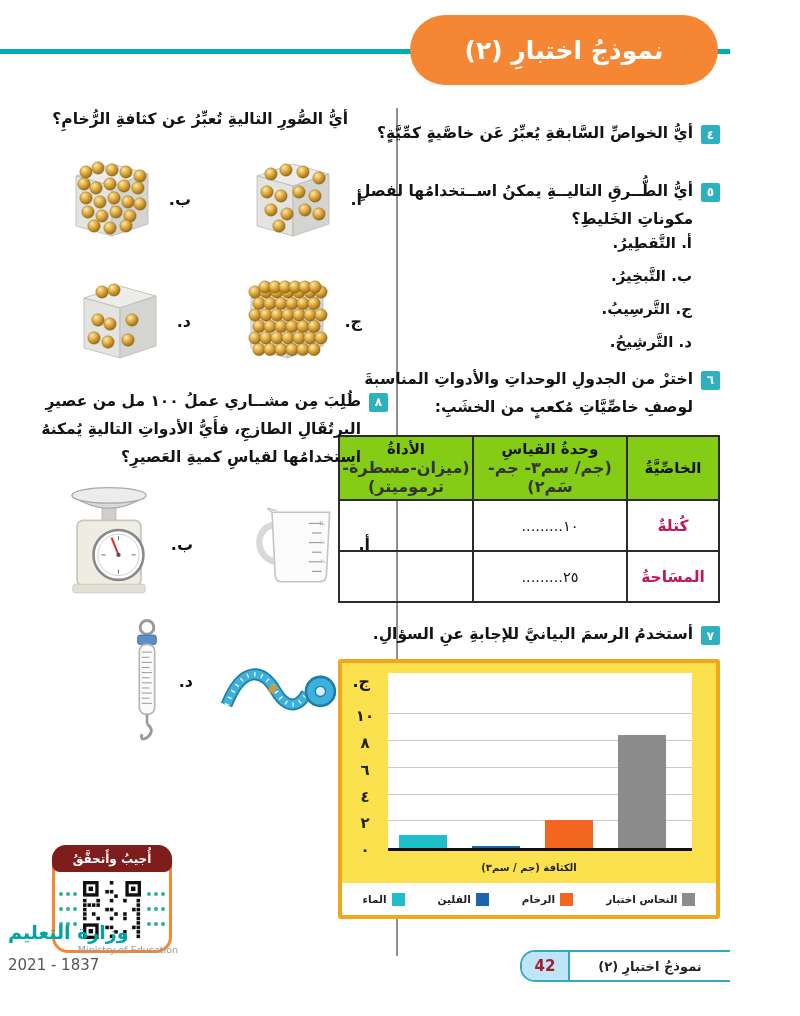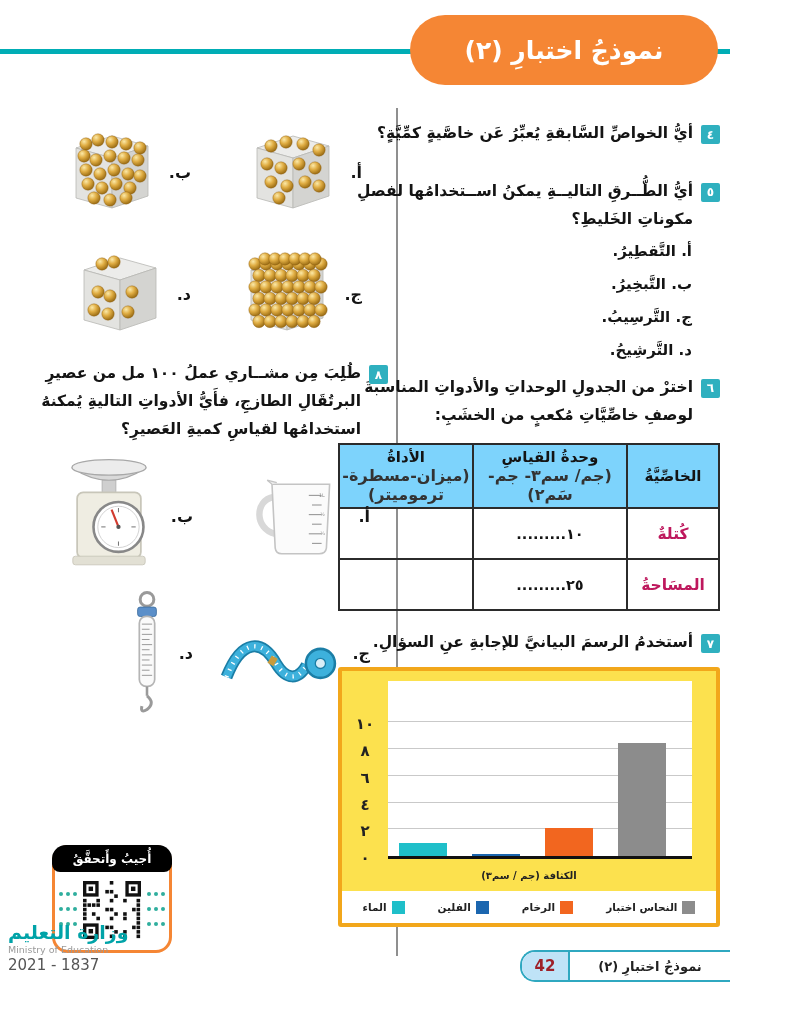--- a/index.html
+++ b/index.html
@@ -11,30 +11,30 @@
           border-radius:35px;display:flex;align-items:center;justify-content:center;}
   .banner-text{color:#fff;font-size:25px;font-weight:bold;}
   
   .divider-v{position:absolute;left:396px;top:108px;width:1.5px;height:848px;background:#8f8f8f;}
   .col-right{position:absolute;right:10px;top:112px;width:382px;}
   .col-left{position:absolute;left:6px;top:106px;width:382px;}
   .q{display:flex;gap:8px;align-items:flex-start;}
   .badge{flex:0 0 auto;width:19px;height:19px;background:#2fb0bf;color:#fff;font-size:12px;
          font-weight:bold;display:flex;align-items:center;justify-content:center;border-radius:2px;margin-top:5px;}
   .qtext{flex:1;font-size:15.5px;font-weight:bold;color:#141414;line-height:1.8;}
-  .options{padding-right:28px;margin-top:8px;}
+  .options{padding-right:28px;}
   .opt{font-size:15px;font-weight:bold;color:#141414;margin-bottom:15px;}
   
   table.props{width:100%;border-collapse:collapse;margin-top:14px;}
   table.props th,table.props td{border:2px solid #2b2b2b;}
-  table.props th{background:#7dd3fc;height:58px;vertical-align:middle;text-align:center;padding:2px;}
+  table.props th{background:#84cc16;height:58px;vertical-align:middle;text-align:center;padding:2px;}
   .th-main{font-size:15px;font-weight:bold;color:#141414;}
   .th-sub{font-size:16px;font-weight:bold;color:#333;margin-top:0;}
   td.cell-prop{width:88px;font-size:15.5px;font-weight:bold;color:#be185d;text-align:center;height:47px;}
-  td.cell-unit{width:150px;font-size:14.5px;font-weight:bold;color:#141414;text-align:center;}
+  td.cell-unit{width:150px;font-size:14.5px;font-weight:normal;color:#141414;text-align:center;}
   td.cell-tool{}
   
   .chart-frame{margin-top:10px;height:252px;border:4px solid #f2a71b;background:#fce14e;
                border-radius:3px;position:relative;}
   .chart-plot{position:absolute;top:10px;left:46px;right:24px;bottom:64px;background:#fff;
               border-bottom:3px solid #111;}
   .gridline{position:absolute;left:0;right:0;height:1px;background:#c9c9c9;}
   .bar{position:absolute;bottom:0;}
   .ytick{position:absolute;left:6px;width:34px;text-align:center;font-size:15px;font-weight:bold;color:#222;}
   .xlabel-strip{position:absolute;left:0;right:0;bottom:32px;height:32px;display:flex;align-items:center;
@@ -47,31 +47,31 @@
   
   .q-top{font-size:15.5px;font-weight:bold;color:#141414;text-align:right;padding-right:40px;line-height:1.8;}
   .img-grid{display:grid;grid-template-columns:1fr 1fr;row-gap:22px;margin-top:16px;padding:0 26px 0 14px;}
   .img-opt{display:flex;align-items:center;gap:6px;justify-content:flex-start;}
   .opt-letter{font-size:16px;font-weight:bold;color:#141414;flex:0 0 auto;}
   .q8-wrap{margin-top:16px;}
   .tool-grid{display:grid;grid-template-columns:1fr 1fr;row-gap:10px;margin-top:10px;padding:0 18px 0 10px;align-items:center;}
   
   .stamp{position:absolute;left:52px;top:845px;width:114px;height:102px;border:3px solid #f58634;
          border-radius:16px;background:#fff;}
-  .stamp-band{position:absolute;top:-3px;left:-3px;right:-3px;height:27px;background:#000000;
+  .stamp-band{position:absolute;top:-3px;left:-3px;right:-3px;height:27px;background:#7f1d1d;
               border-radius:14px 14px 8px 8px;color:#fff;display:flex;align-items:center;
               justify-content:center;font-size:12px;font-weight:bold;}
   .stamp-qr{position:absolute;top:31px;left:28px;}
   .dots{position:absolute;top:38px;width:20px;height:46px;display:grid;grid-template-columns:repeat(3,1fr);
         grid-auto-rows:1fr;justify-items:center;align-items:center;}
   .dots-l{left:3px;} .dots-r{right:3px;}
   .dot{width:4px;height:4px;border-radius:50%;background:#2fae9e;}
   .ministry{position:absolute;left:8px;top:922px;width:170px;direction:ltr;text-align:left;}
   .ministry-ar{font-size:19px;font-weight:bold;color:#00a3a8;direction:rtl;text-align:left;line-height:1.1;}
-  .ministry-en{font-size:9.5px;color:#9a9a9a;margin-top:1px;}
+  .ministry-en{font-size:9.5px;color:#9a9a9a;margin-top:1px;text-align:right;}
   .ministry-years{font-size:15px;color:#555;margin-top:1px;}
   
   .footer-pill{position:absolute;right:0;top:950px;width:208px;height:28px;border:2px solid #2fa8c0;
                border-right:none;border-radius:15px 0 0 15px;display:flex;direction:rtl;overflow:hidden;background:#fff;}
   .footer-label{flex:1;display:flex;align-items:center;justify-content:center;font-size:13px;
                 font-weight:bold;color:#222;}
   .footer-num{flex:0 0 46px;display:flex;align-items:center;justify-content:center;background:#bfe3f7;
               border-right:2px solid #2fa8c0;color:#9e2028;font-size:15px;font-weight:bold;}
   svg{display:block;}
 </style>
@@ -187,20 +187,21 @@
         <div class="ytick" style="bottom: 82.9231px;">٢</div>
         <div class="ytick" style="bottom: 109.846px;">٤</div>
         <div class="ytick" style="bottom: 136.769px;">٦</div>
         <div class="ytick" style="bottom: 163.692px;">٨</div>
         <div class="ytick" style="bottom: 190.615px;">١٠</div>
       </div>
   </div>
 
   <div class="col-left">
 
+    <div class="q-top">أيُّ الصُّورِ التاليةِ تُعبِّرُ عن كثافةِ الرُّخامِ؟</div>
 
     <div class="img-grid">
       <div class="img-opt">
         <span class="opt-letter">أ.</span>
         <svg id="cube-a" width="106" height="100" viewBox="0 0 100 100">
             <polygon points="16,26 52,14 88,24 52,36" fill="#ececea" stroke="#b8b8b4" stroke-width="0.8"></polygon>
             <polygon points="16,26 52,36 52,86 16,76" fill="#e3e3e0" stroke="#b8b8b4" stroke-width="0.8"></polygon>
             <polygon points="52,36 88,24 88,74 52,86" fill="#d4d4d1" stroke="#b8b8b4" stroke-width="0.8"></polygon>
             <circle cx="30" cy="24" r="6.2" fill="url(#goldg)" stroke="#8a5a10" stroke-width="0.4"></circle>
             <circle cx="45" cy="20" r="6.2" fill="url(#goldg)" stroke="#8a5a10" stroke-width="0.4"></circle>

